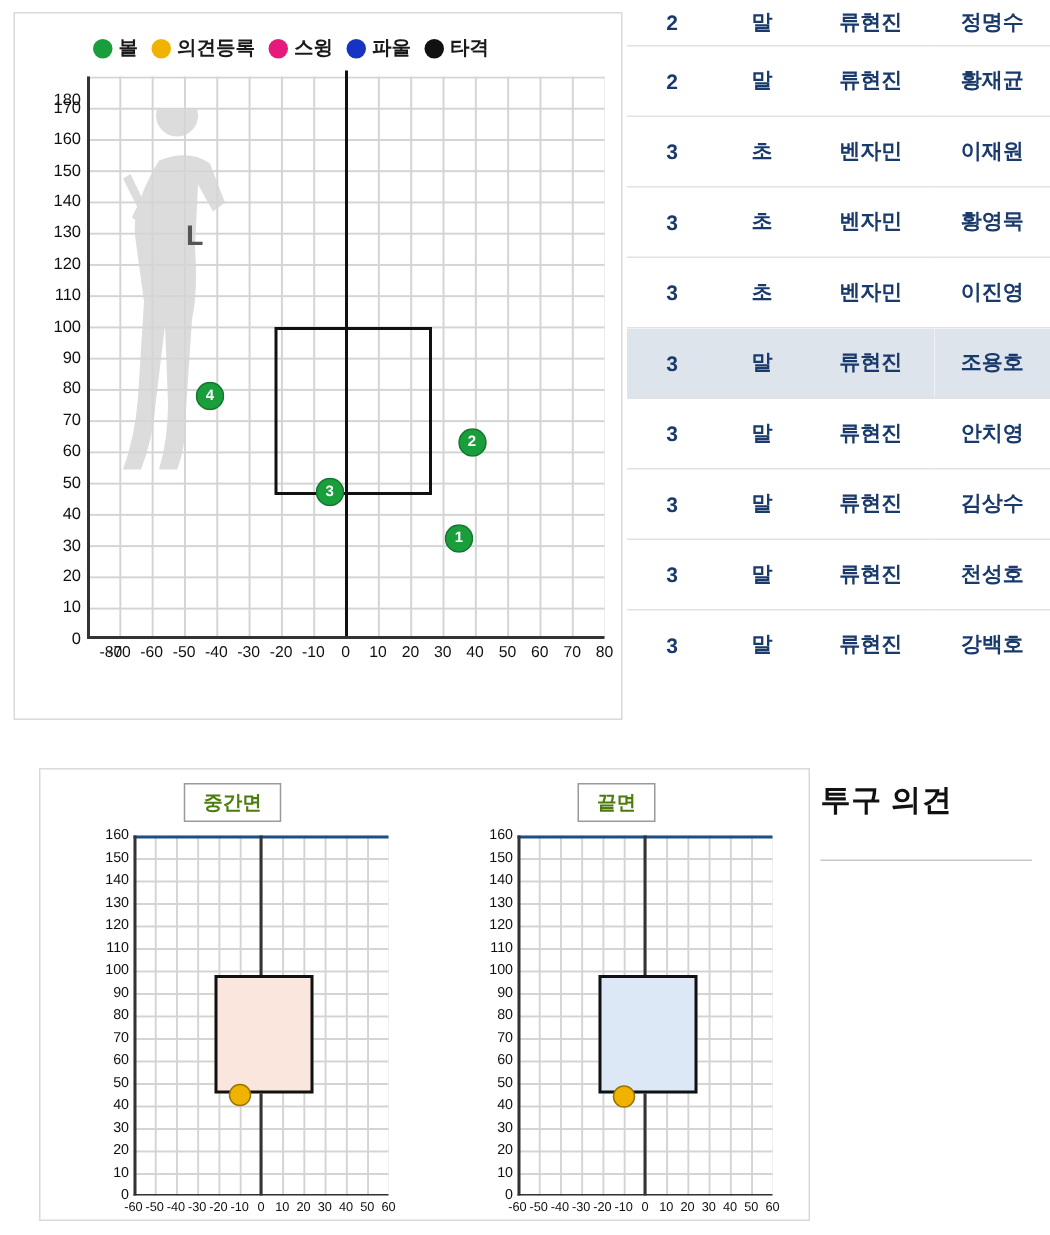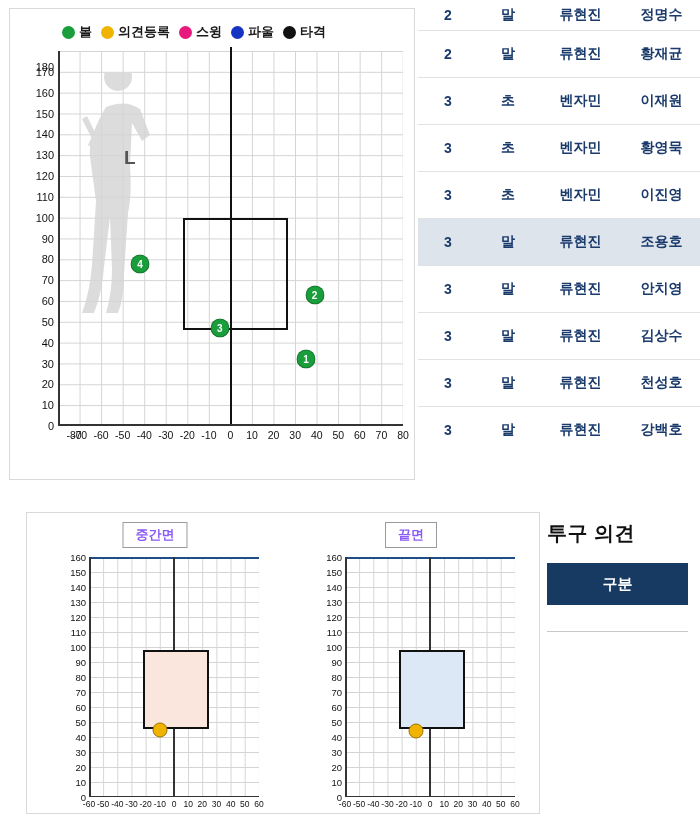--- a/index.html
+++ b/index.html
@@ -91,21 +91,21 @@
   
   .panel-bottom{
     position:absolute;left:26px;top:512px;width:512px;height:300px;
     background:#fff;border:1px solid #d9d9d9;
   }
   .mini{
     position:absolute;top:0;width:256px;height:300px;
   }
   .mini .title{
     position:absolute;top:9px;left:50%;transform:translateX(-50%);
-    font-size:13px;font-weight:700;color:#8b5cf6;
+    font-size:13px;font-weight:700;color:#4d7c0f;
     border:1px solid #9a9a9a;background:#fff;padding:3px 12px;
   }
   .mplot{
     position:absolute;left:62px;top:44px;width:170px;height:240px;background:#fff;
   }
   .mgrid{
     position:absolute;inset:0;
     background-image:
       linear-gradient(to right,#d4d4d4 1px,transparent 1px),
       linear-gradient(to bottom,#d4d4d4 1px,transparent 1px);
@@ -393,17 +393,16 @@
           <div class="mxtick" style="left: 141.667px;">40</div>
           <div class="mxtick" style="left: 155.833px;">50</div>
           <div class="mxtick" style="left: 170px;">60</div>
           <div class="mball" style="left: 70.8333px; top: 174px; background: rgb(240, 180, 0);"></div>
         </div>
     </div>
   </div>
 
   <div class="opinion">
     <h2>투구 의견</h2>
-    <div class="op-primary">구분</div>
     <div class="op-rule"></div>
   </div>
 
 </div>
 
 </body></html>

